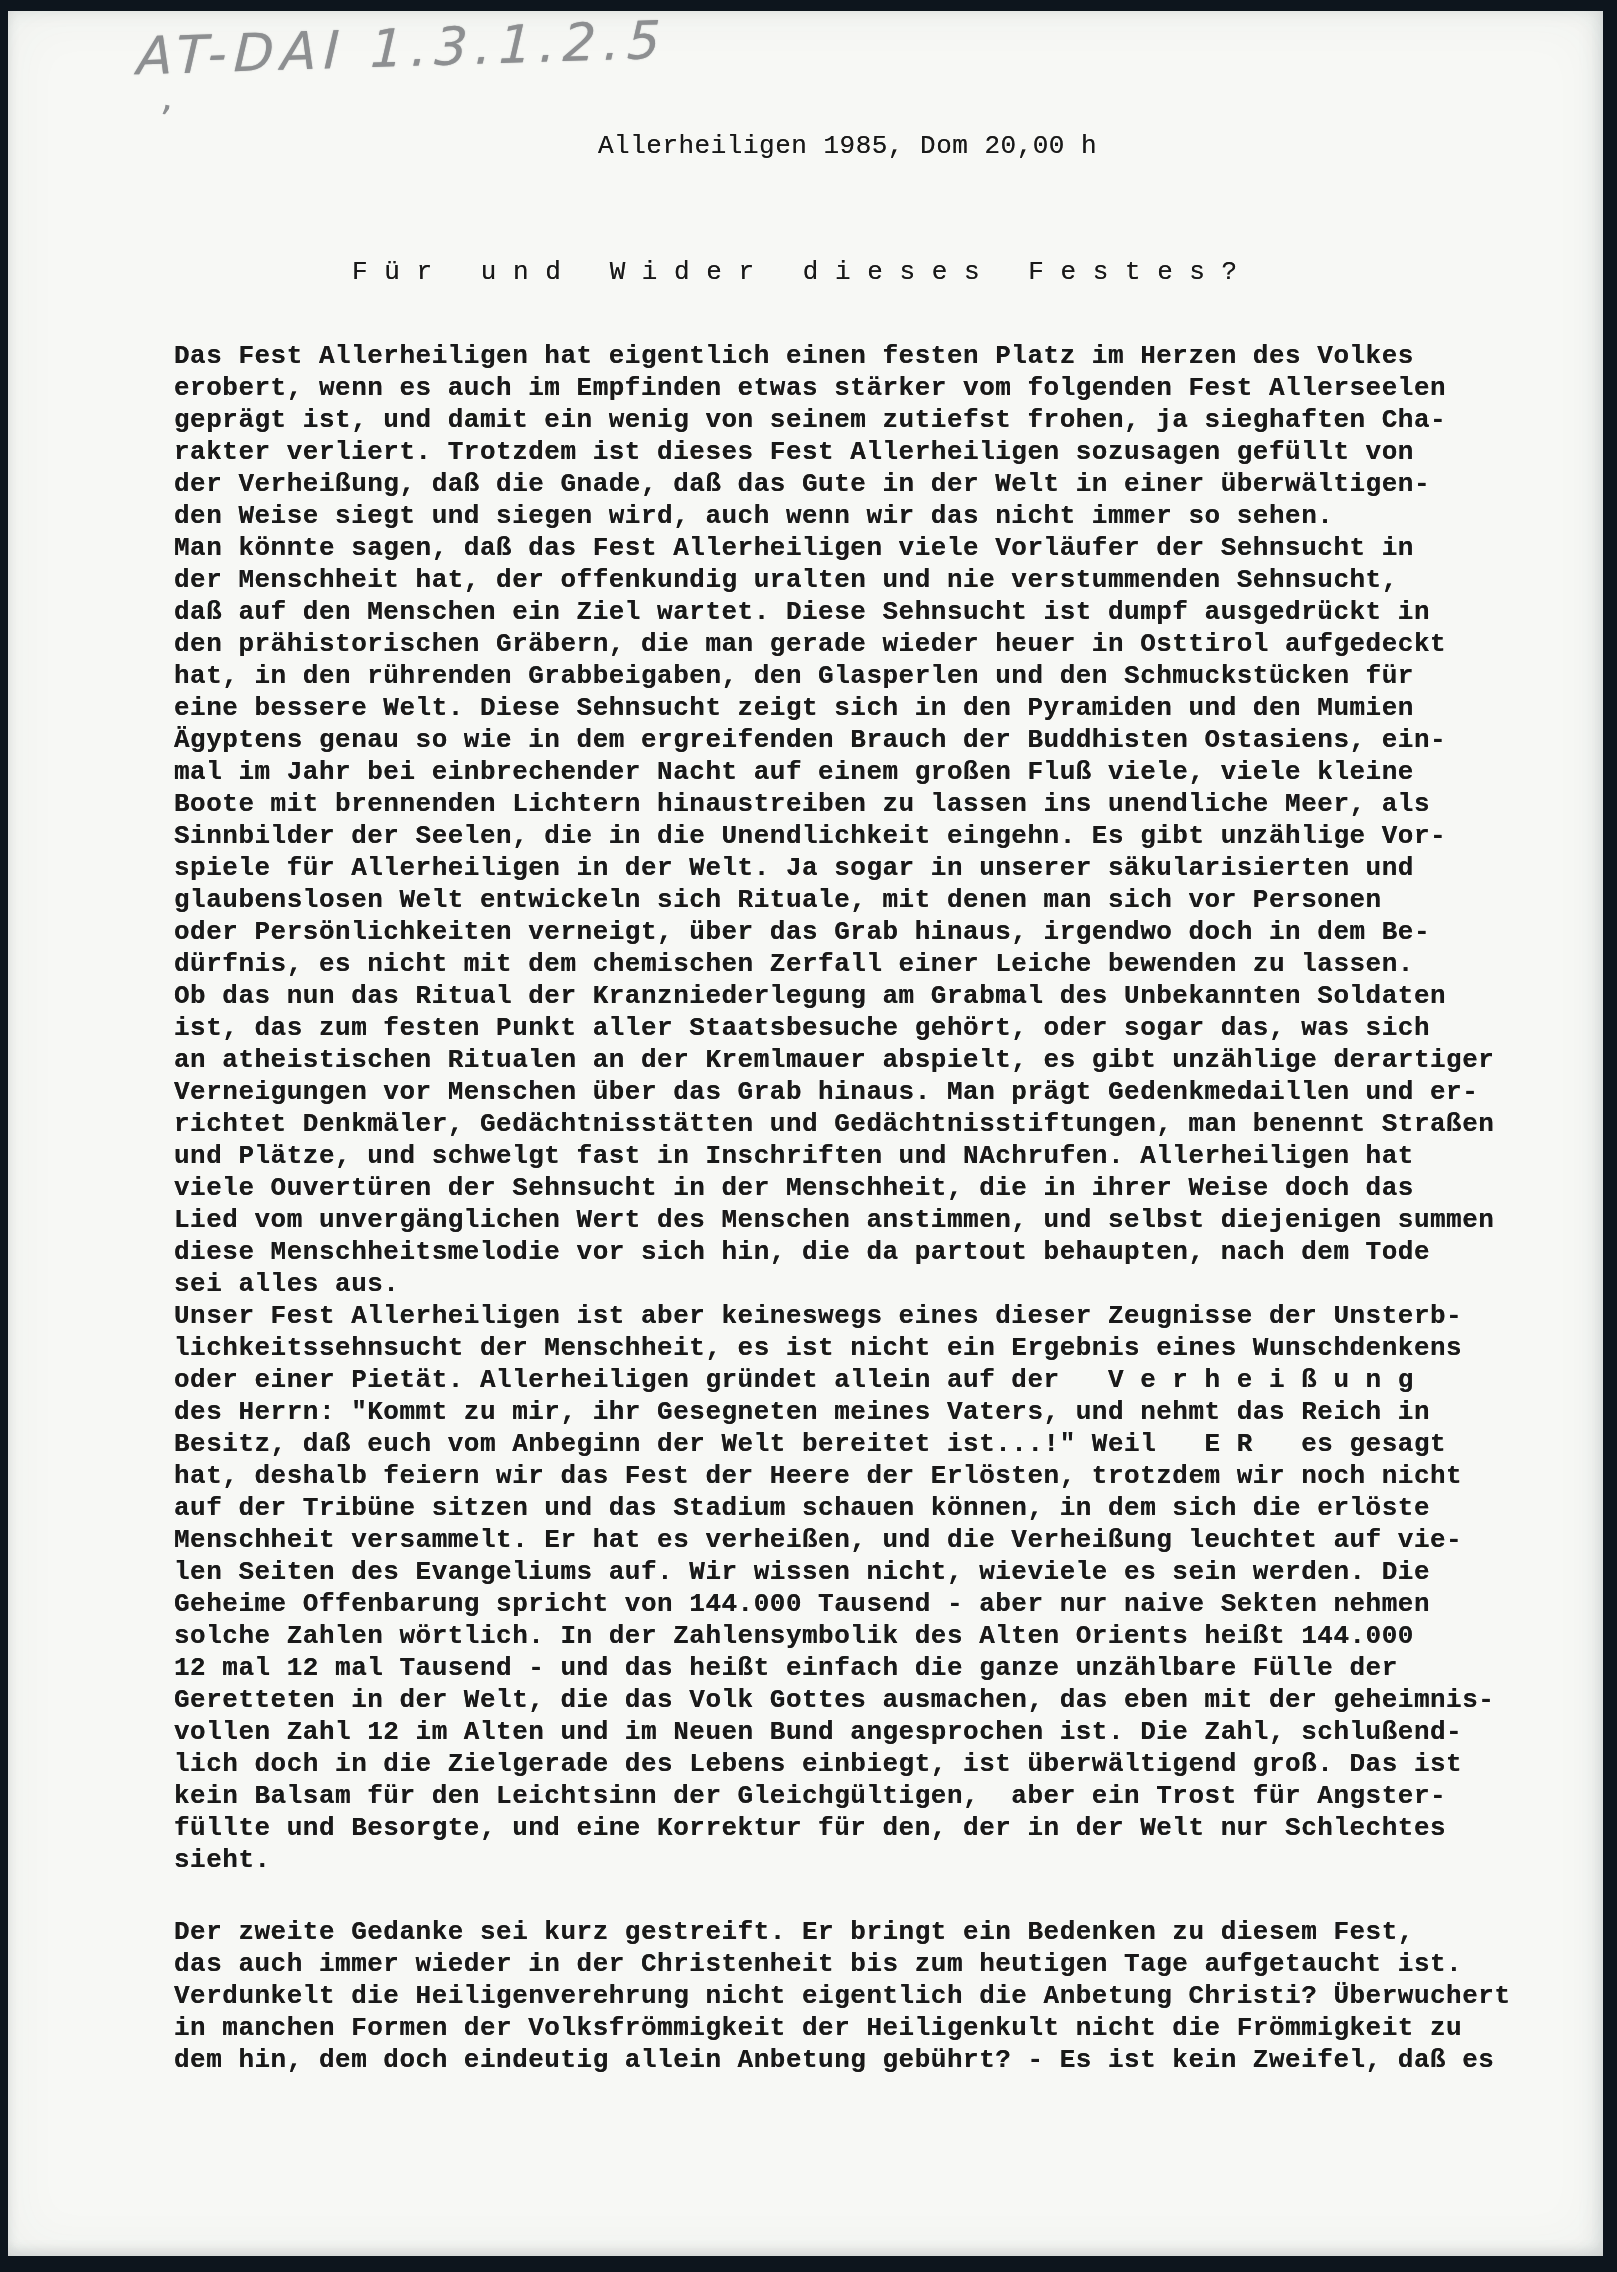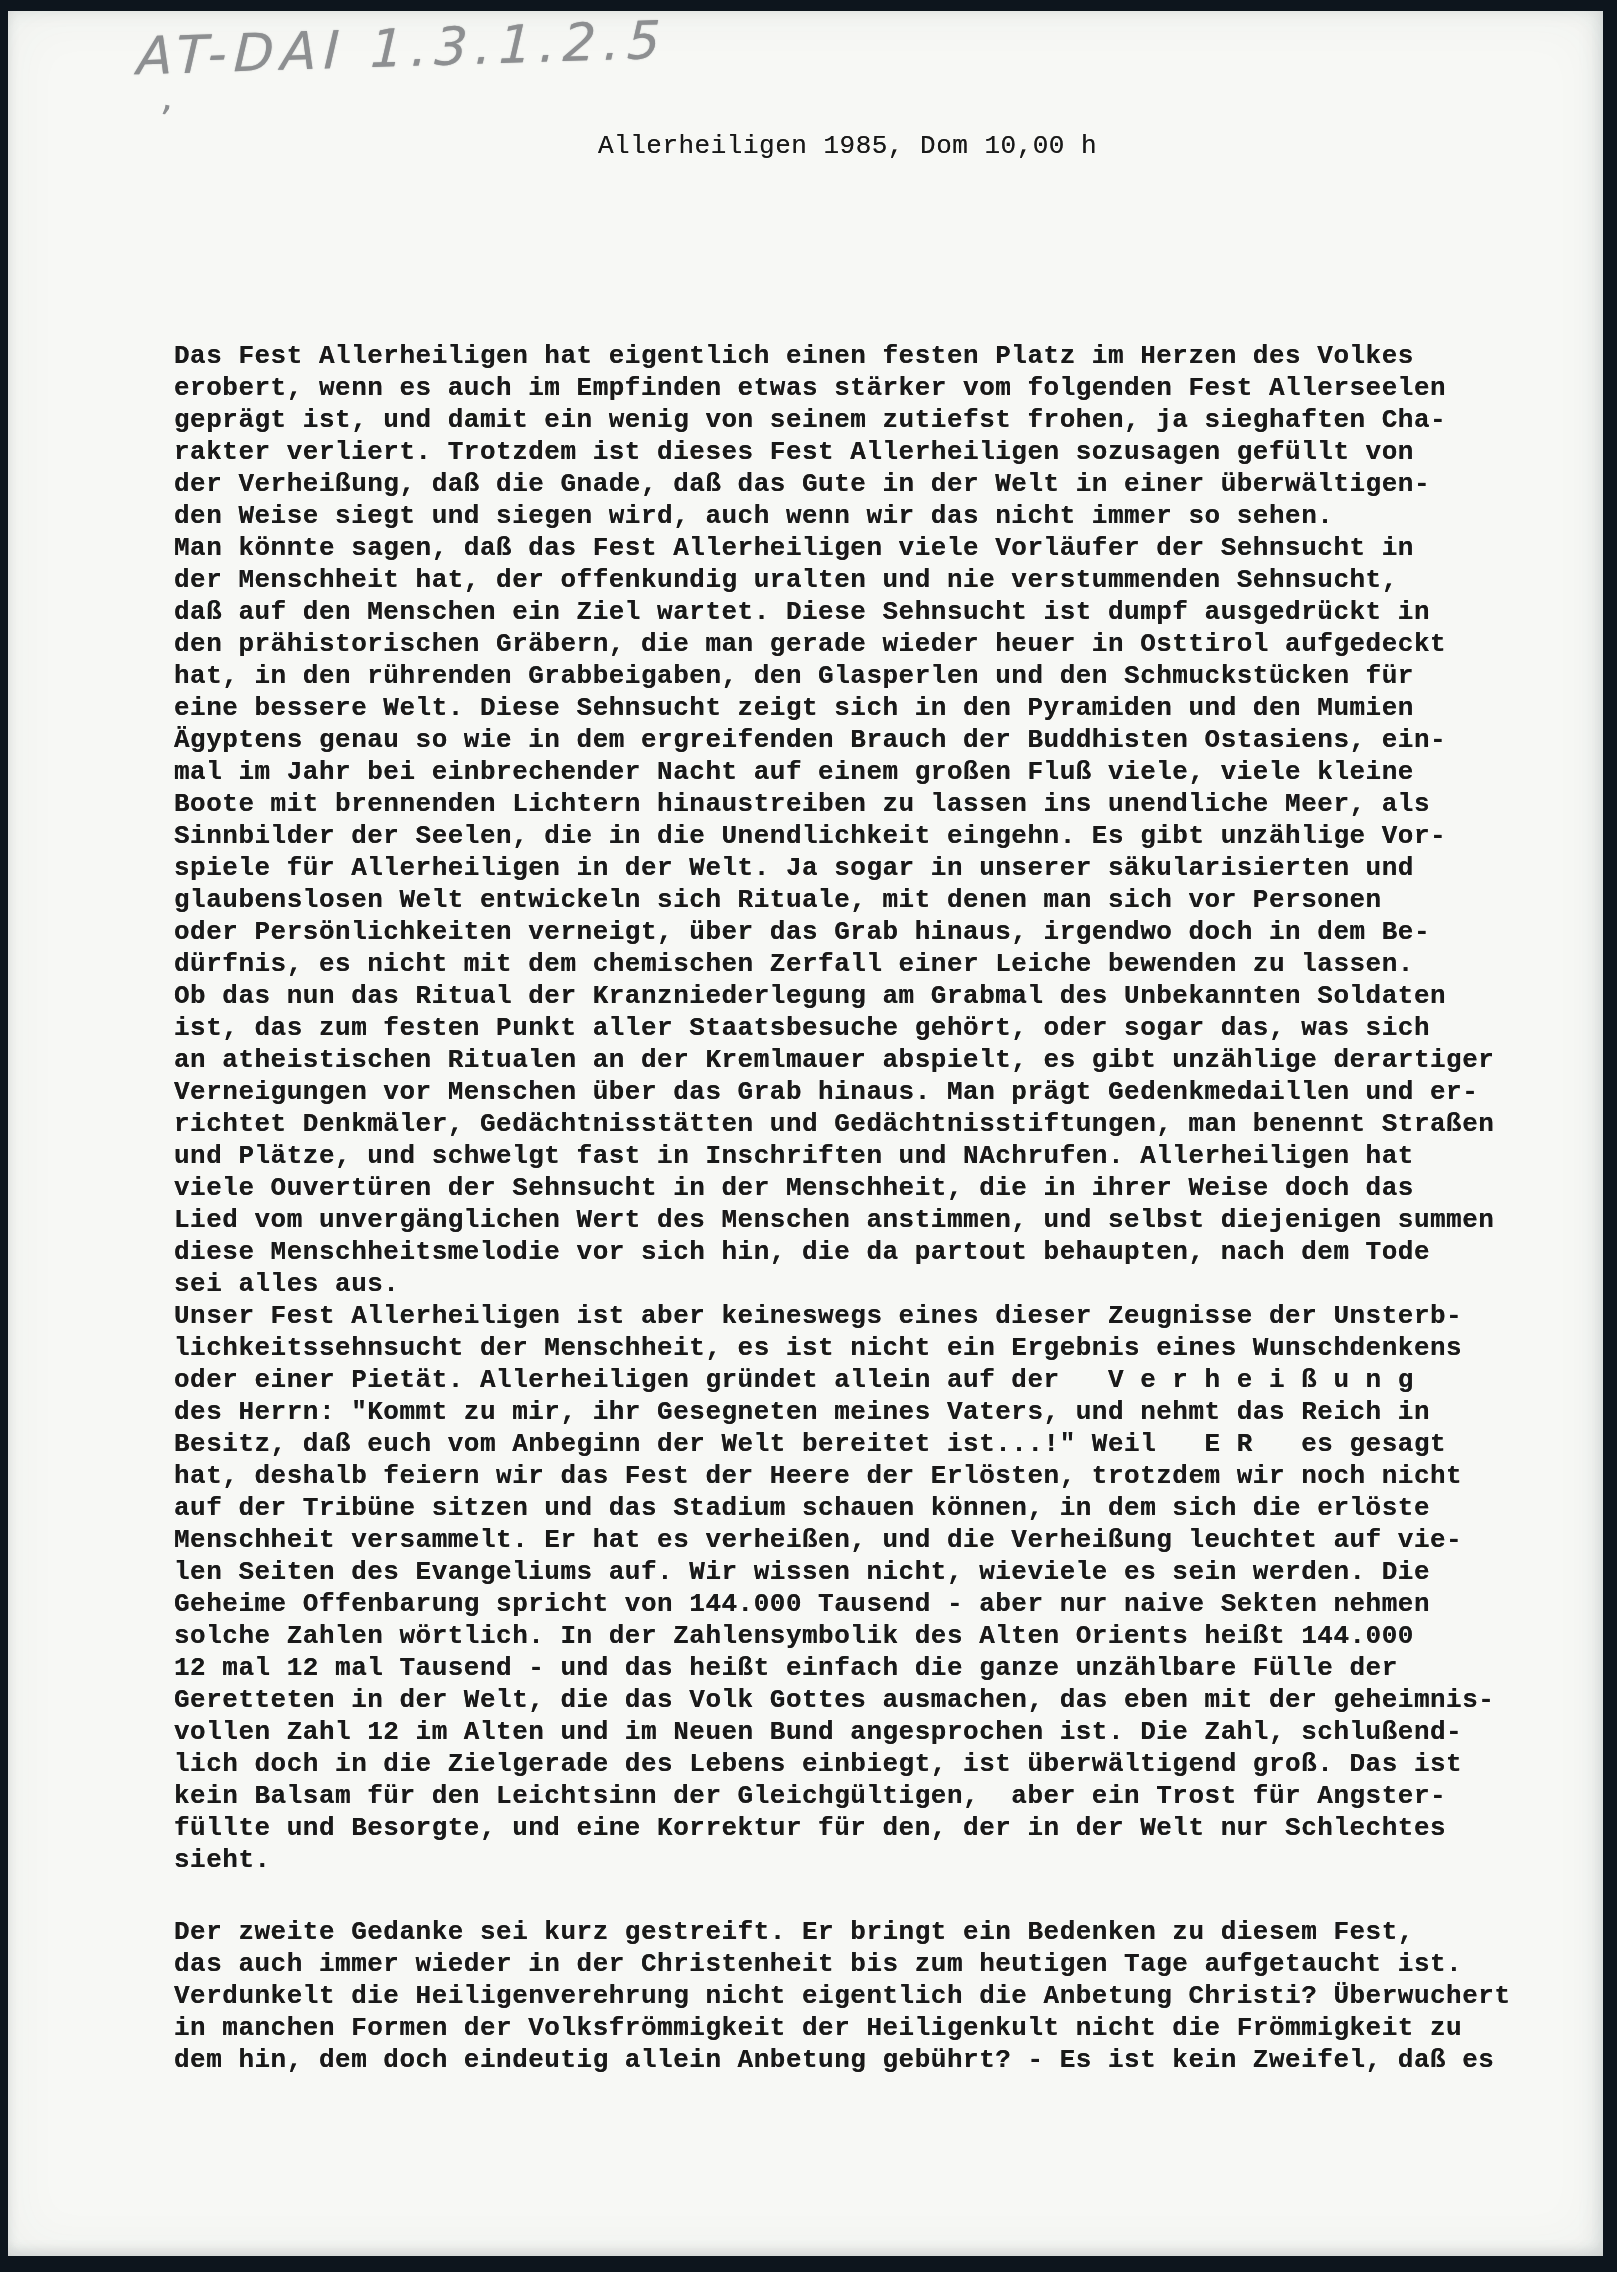--- a/index.html
+++ b/index.html
@@ -81,22 +81,23 @@
 </head>
 <body>
 
 <div class="frame">
   <div class="paper">
 
     <div class="annotation">AT-DAI 1.3.1.2.5</div>
 
     <div class="annotation-mark">,</div>
 
-    <div class="typed doc-header">Allerheiligen 1985, Dom 10,00 h</div>
+    <div class="typed doc-header">Allerheiligen 1985, Dom 20,00 h</div>
 
+    <div class="typed doc-title">F ü r   u n d   W i d e r   d i e s e s   F e s t e s ?</div>
 
     <pre class="typed body-block p1">Das Fest Allerheiligen hat eigentlich einen festen Platz im Herzen des Volkes
 erobert, wenn es auch im Empfinden etwas stärker vom folgenden Fest Allerseelen
 geprägt ist, und damit ein wenig von seinem zutiefst frohen, ja sieghaften Cha-
 rakter verliert. Trotzdem ist dieses Fest Allerheiligen sozusagen gefüllt von
 der Verheißung, daß die Gnade, daß das Gute in der Welt in einer überwältigen-
 den Weise siegt und siegen wird, auch wenn wir das nicht immer so sehen.
 Man könnte sagen, daß das Fest Allerheiligen viele Vorläufer der Sehnsucht in
 der Menschheit hat, der offenkundig uralten und nie verstummenden Sehnsucht,
 daß auf den Menschen ein Ziel wartet. Diese Sehnsucht ist dumpf ausgedrückt in

